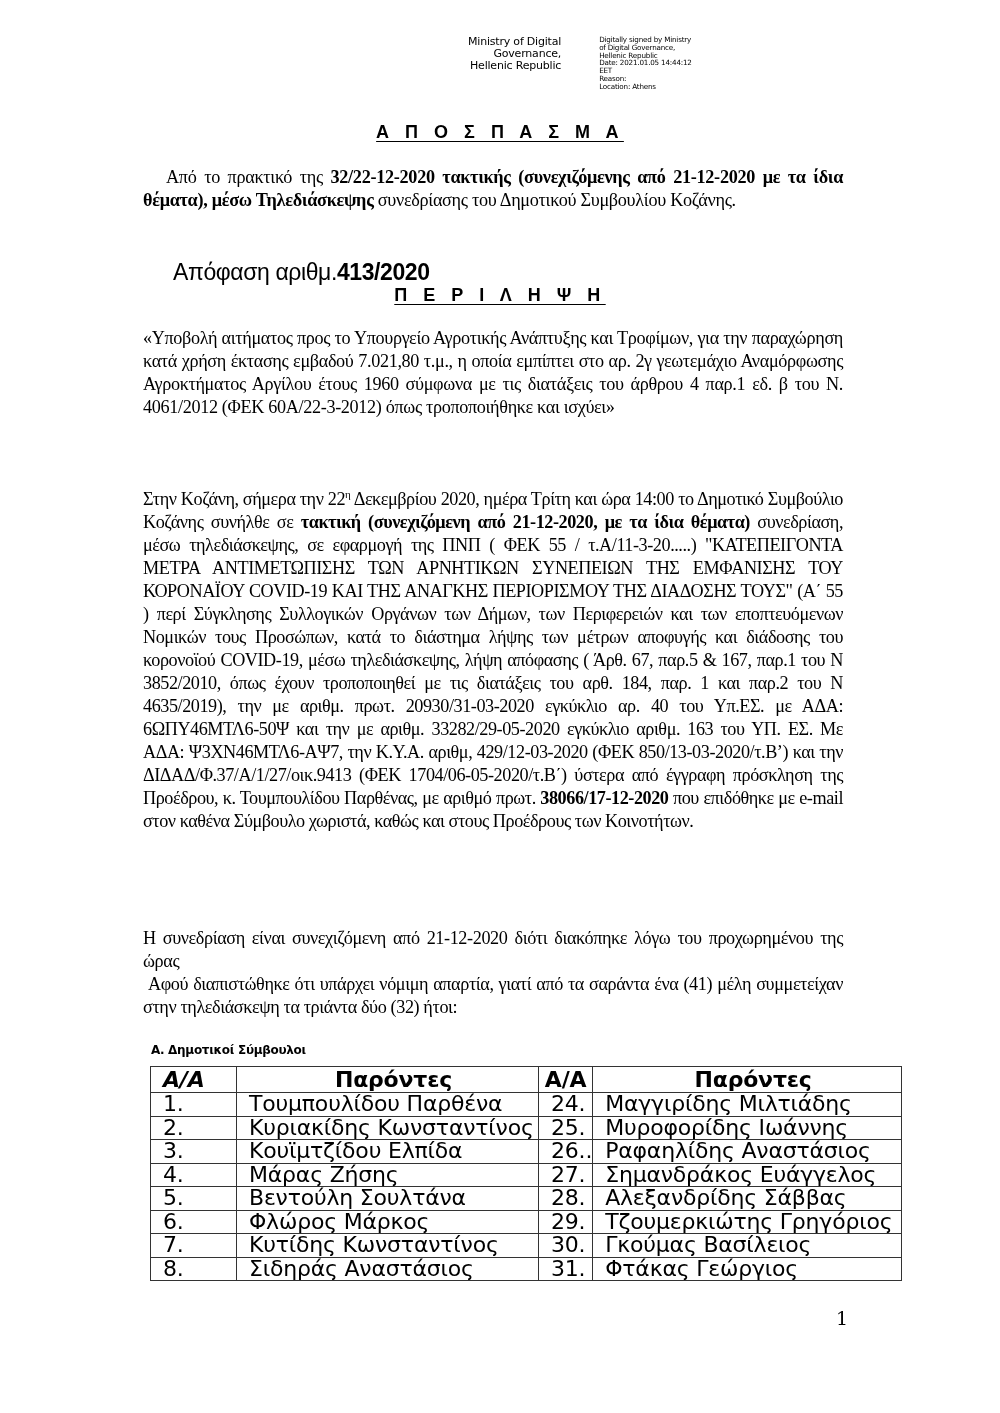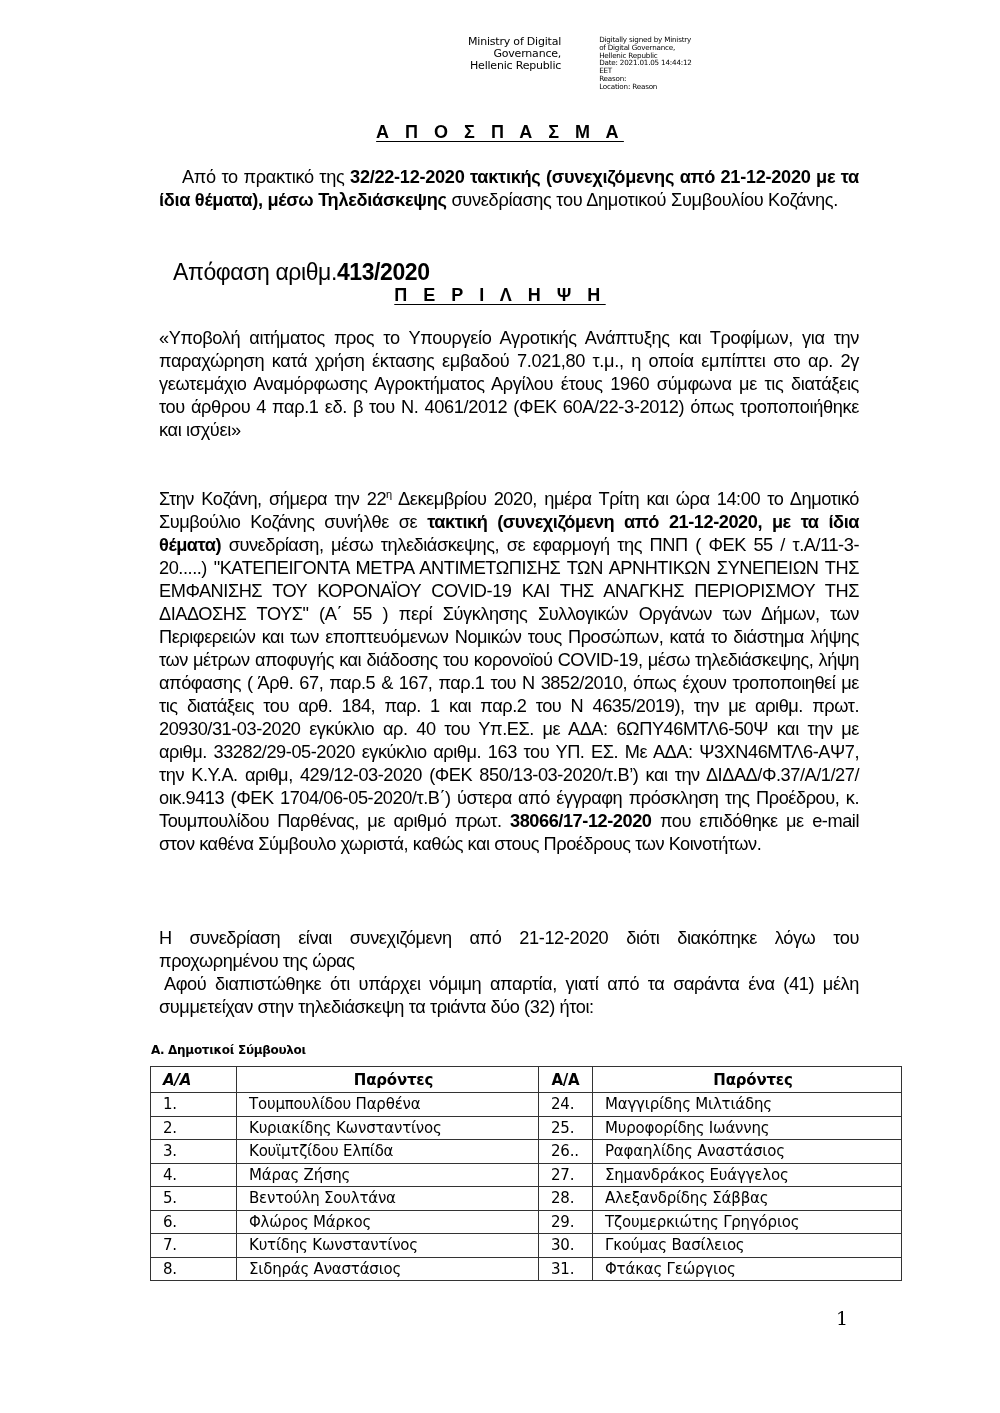--- a/index.html
+++ b/index.html
@@ -6,34 +6,34 @@
   body { width:1000px; height:1413px; position:relative; overflow:hidden; color:#000; }
   .sig { position:absolute; left:468px; top:36px; display:flex; gap:6px; }
   .sig-main { font-family:"DejaVu Sans", sans-serif; font-size:11px; line-height:12px; text-align:right; letter-spacing:-0.2px; }
   .sig-main div { white-space:nowrap; }
   .sig-detail { font-family:"DejaVu Sans", sans-serif; font-size:7.2px; line-height:7.8px; letter-spacing:-0.2px; }
   .sig-detail div { white-space:nowrap;padding-left:32px; }
 
   .title { position:absolute; top:122px; left:0; width:1000px; text-align:center; font-family:"Liberation Sans", sans-serif; font-weight:bold; font-size:18px; letter-spacing:5.5px; }
   .title span { text-decoration:underline; text-underline-offset:3px; }
 
-  .para { position:absolute; left:159px; width:700px; font-family:Liberation Sans, sans-serif; font-size:18.2px; line-height:23px; text-align:justify; transform-origin:0 0; }
+  .para { position:absolute; left:143px; width:700px; font-family:Liberation Serif, serif; font-size:18.2px; line-height:23px; text-align:justify; transform-origin:0 0; }
   .para b { font-weight:bold; }
   .p-intro { top:166px; text-indent:23px; letter-spacing:-0.3px; }
   .decision { position:absolute; left:173px; top:259px; font-family:"Liberation Sans", sans-serif; font-size:23px; letter-spacing:-0.4px; }
   .subtitle { position:absolute; top:285px; left:0; width:1000px; text-align:center; font-family:"Liberation Sans", sans-serif; font-weight:bold; font-size:18px; letter-spacing:5.5px; }
   .subtitle span { text-decoration:underline; text-underline-offset:3px; }
   .p-summary { top:327px; letter-spacing:-0.35px; }
   .p-main { top:488px; letter-spacing:-0.45px; }
   .p-main sup { font-size:11px; vertical-align:7px; line-height:0; }
   .p-cont { top:927px; letter-spacing:-0.4px; }
   .p-quorum { top:973px; letter-spacing:-0.4px; text-indent:5px; }
 
   .section-title { position:absolute; left:151px; top:1043px; font-family:"DejaVu Sans", sans-serif; font-weight:bold; font-size:12px; letter-spacing:-0.3px; }
-  table.members { position:absolute; left:150px; top:1066px; width:752px; border-collapse:collapse; font-family:"DejaVu Sans", sans-serif; font-size:15px; }
+  table.members { position:absolute; left:150px; top:1066px; width:752px; border-collapse:collapse; font-family:"DejaVu Sans", sans-serif; font-size:22px; }
   table.members td, table.members th { border:1.5px solid #333; padding:0 0 0 12px; height:22.5px; line-height:20px; text-align:left; font-weight:normal; letter-spacing:-0.2px; white-space:nowrap; }
   table.members th { font-weight:bold; height:25px; }
   table.members th.aa { font-style:italic; }
   table.members th.center { text-align:center; }
   table.members th.aa2 { text-align:center; padding-left:0; }
   .c1 { width:73px; }
   .c2 { width:289px; }
   .c3 { width:53px; }
   .page-num { position:absolute; left:836px; top:1307px; font-family:"DejaVu Serif", serif; font-size:19px; }
 </style>
@@ -46,21 +46,21 @@
     <div>Governance,</div>
     <div>Hellenic Republic</div>
   </div>
   <div class="sig-detail">
     <div>Digitally signed by Ministry</div>
     <div>of Digital Governance,</div>
     <div>Hellenic Republic</div>
     <div>Date: 2021.01.05 14:44:12</div>
     <div>EET</div>
     <div>Reason:</div>
-    <div>Location: Reason</div>
+    <div>Location: Athens</div>
   </div>
 </div>
 
 <div class="title">
   <span>Α Π Ο Σ Π Α Σ Μ Α</span>
 </div>
 
 <div class="para p-intro"><span>Από το πρακτικό της </span><b>32/22-12-2020 τακτικής (συνεχιζόμενης από 21-12-2020 με τα ίδια θέματα), μέσω Τηλεδιάσκεψης</b><span> συνεδρίασης του Δημοτικού Συμβουλίου Κοζάνης.</span></div>
 
 <div class="decision"><span>Απόφαση αριθμ.</span><b>413/2020</b></div>

